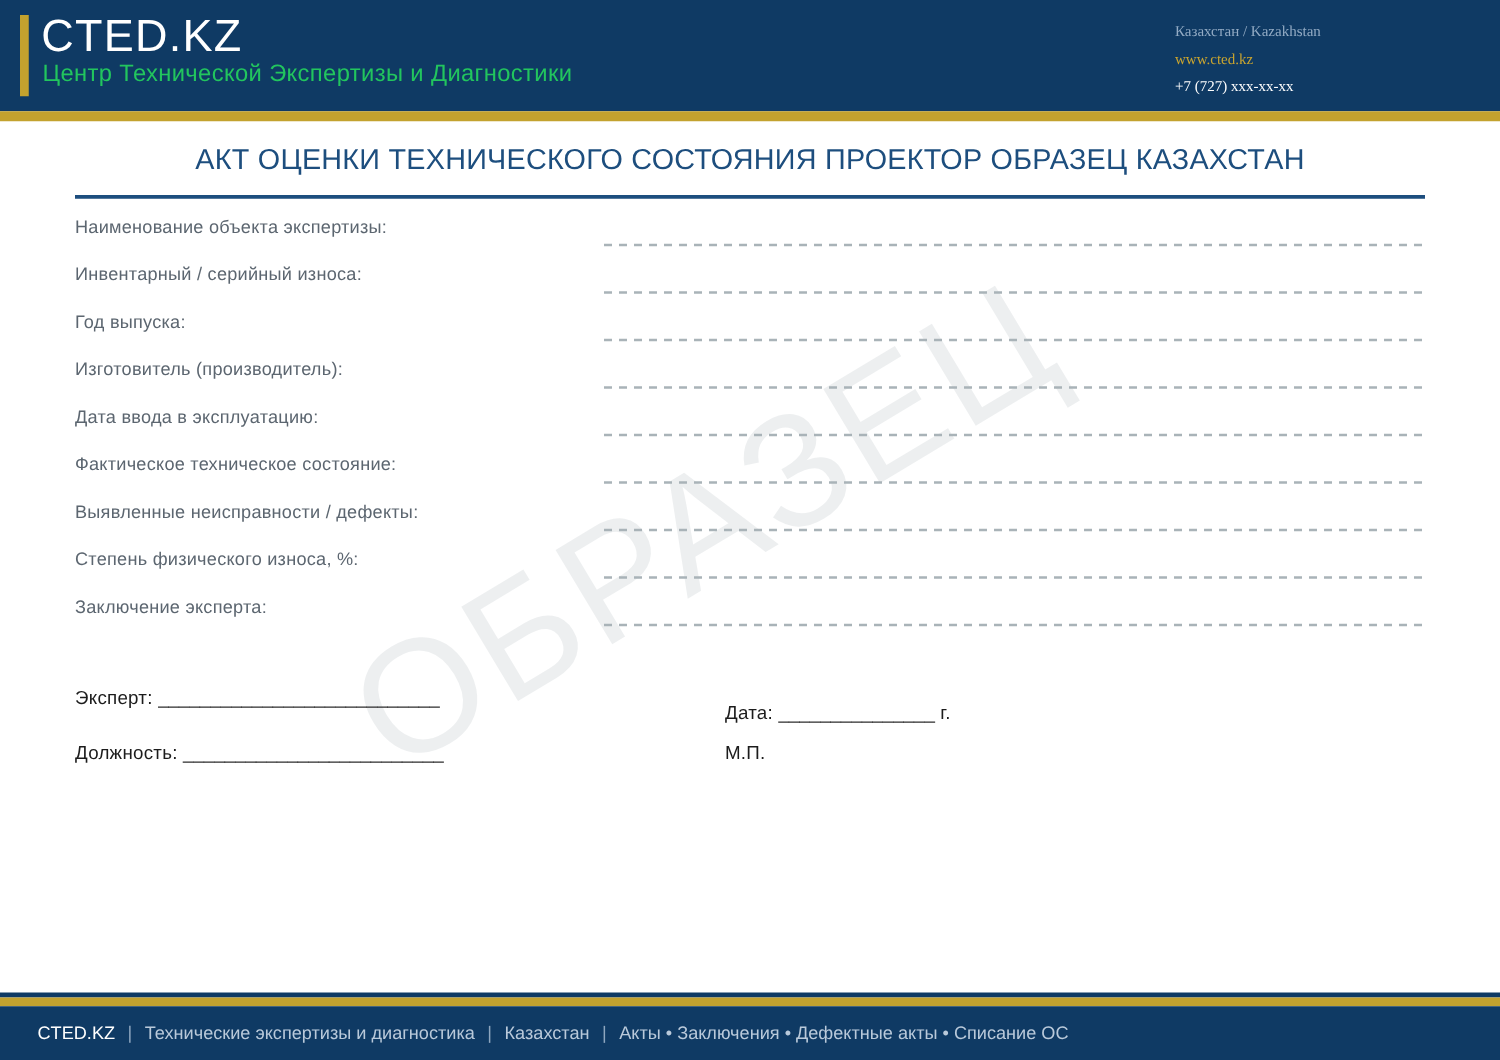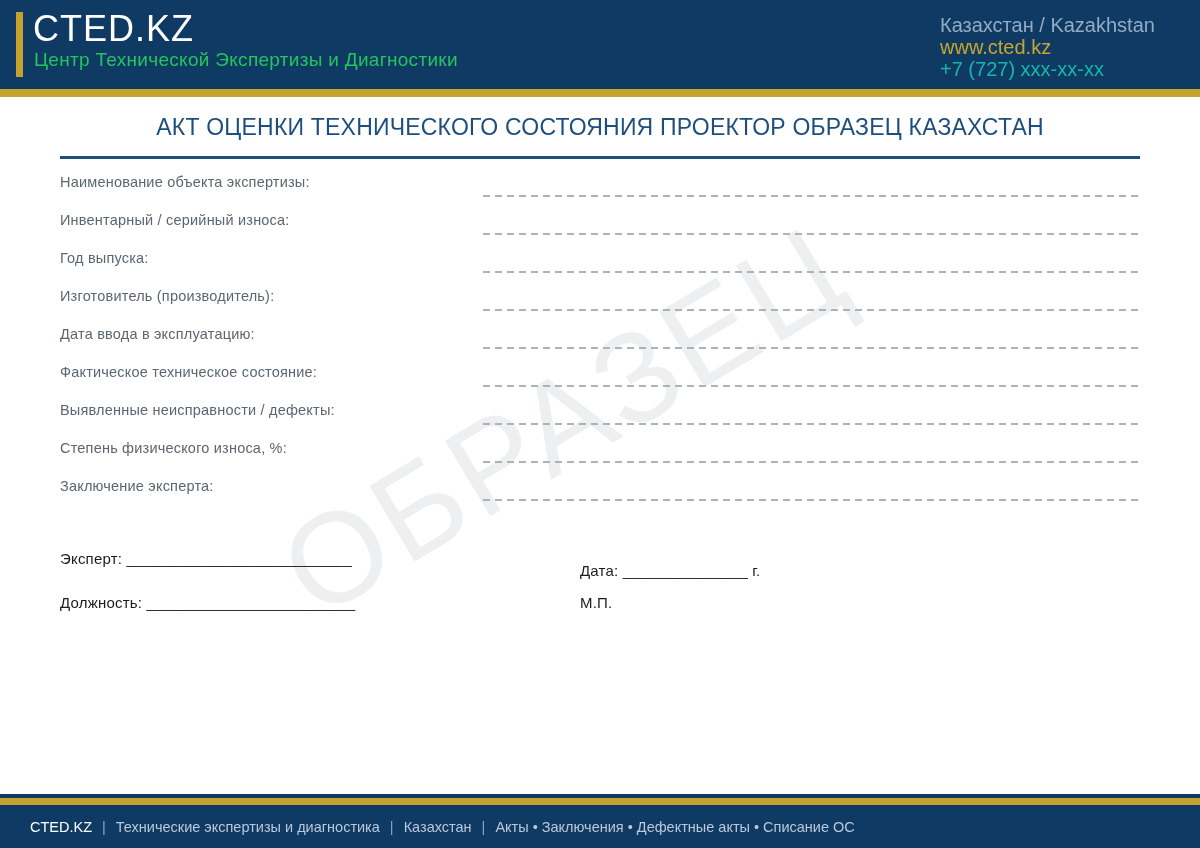--- a/index.html
+++ b/index.html
@@ -22,25 +22,25 @@
   .logo {
     position:absolute; left:33px; top:8px;
     font-size:36px; font-weight:400; color:#ffffff; letter-spacing:1px;
   }
   .tagline {
     position:absolute; left:34px; top:49px;
     font-size:19px; color:#22c55e; letter-spacing:0.3px;
   }
   .contact {
     position:absolute; left:940px; top:14px;
-    font-size:20px; line-height:22px;
+    font-size:12px; line-height:22px;font-family:Liberation Serif, serif;
   }
   .contact-region { color:#93abc4; display:block; }
   .contact-site { color:#c9a42f; display:block; cursor:pointer; }
-  .contact-phone { color:#14b8a6; display:block; }
+  .contact-phone { color:#ffffff; display:block; }
   .gold-rule {
     position:absolute; top:89px; left:0; width:1200px; height:8px;
     background:#c3a22e;
   }
   
   .doc-title {
     position:absolute; top:114px; left:0; width:1200px;
     text-align:center; font-size:23px; font-weight:500;
     color:#1d4e7e; letter-spacing:0.2px;
   }

